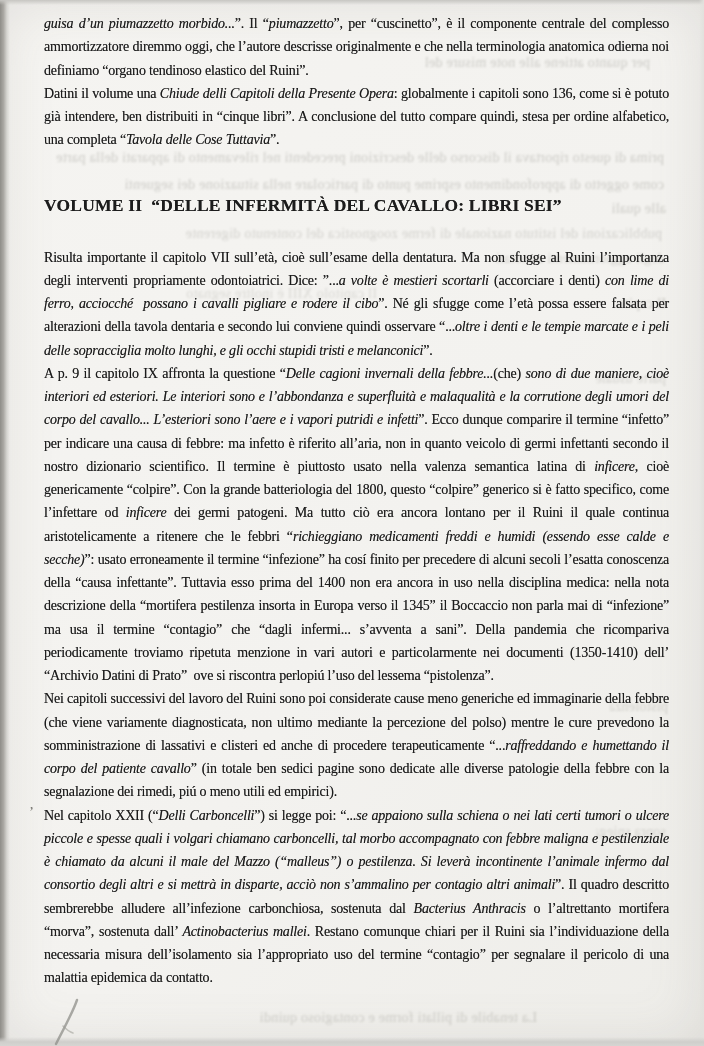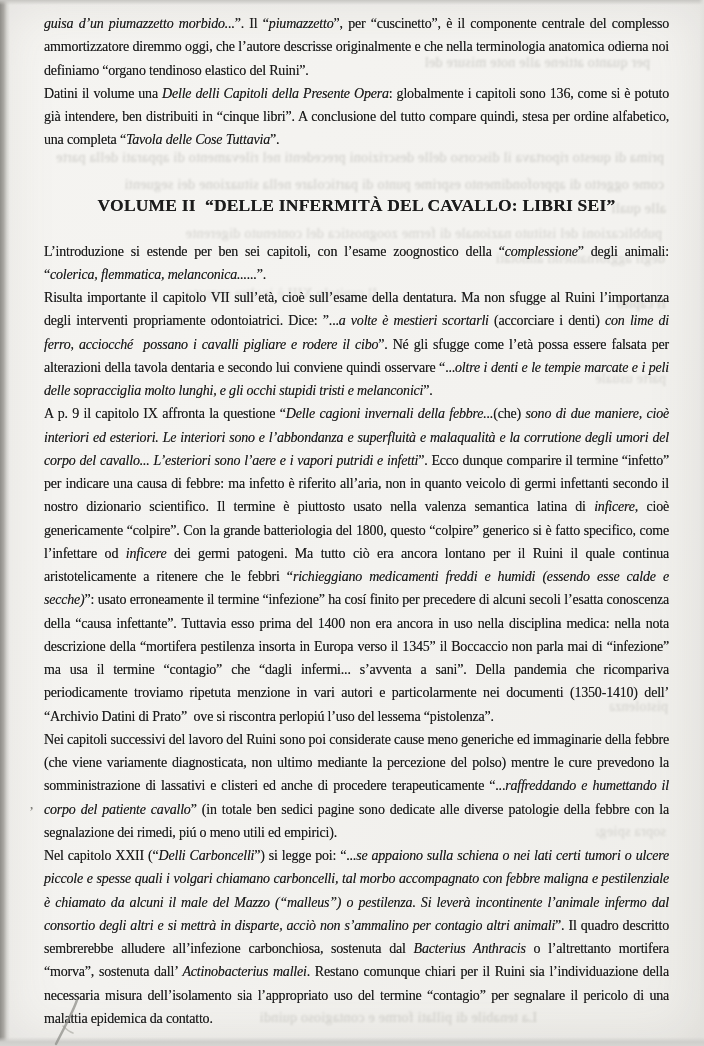--- a/index.html
+++ b/index.html
@@ -21,22 +21,22 @@
 
   .text-block{
     position:absolute;left:44px;top:0;width:625px;padding-top:12px;
     font-size:14px;line-height:23.25px;letter-spacing:-0.2px;
     text-align:justify;
     text-shadow:0 0 .5px rgba(25,25,25,.6);
   }
   .para{margin:0;}
   .it{font-style:italic;}
   .head{
-    margin:41px 0 23px 0;
-    text-align:center;font-weight:bold;font-size:17.5px;line-height:24px;
+    margin:41px 0 29px 0;
+    text-align:left;font-weight:bold;font-size:17.5px;line-height:24px;
     letter-spacing:.2px;text-shadow:0 0 .6px rgba(20,20,20,.7);
   }
 
   
   .bt{
     position:absolute;display:block;overflow:hidden;white-space:nowrap;
     font-size:14px;line-height:15px;color:#7b7a72;opacity:.33;
     transform:scaleX(-1);filter:blur(1.1px);letter-spacing:.3px;
     pointer-events:none;
   }
@@ -74,23 +74,22 @@
   <span class="bt bt5">degli aggiornamenti annotati</span>
   <span class="bt bt6">Il capito</span>
   <span class="bt bt7">parte usuale</span>
   <span class="bt bt8">pistolenza</span>
   <span class="bt bt9">sopra spiegato</span>
   <span class="bt bt10">La tenabile di pillati forme e contagioso quindi</span>
   <span class="bt bt11">Il capitolo XIII è inoltre segnato</span>
 
   <div class="text-block">
     <p class="para"><span class="it">guisa d’un piumazzetto morbido...</span><span>”. Il “</span><span class="it">piumazzetto</span><span>”, per “cuscinetto”, è il componente centrale del complesso ammortizzatore diremmo oggi, che l’autore descrisse originalmente e che nella terminologia anatomica odierna noi definiamo “organo tendinoso elastico del Ruini”.</span></p>
-    <p class="para"><span>Datini il volume una </span><span class="it">Delle delli Capitoli della Presente Opera</span><span>: globalmente i capitoli sono 136, come si è potuto già intendere, ben distribuiti in “cinque libri”. A conclusione del tutto compare quindi, stesa per ordine alfabetico, una completa “</span><span class="it">Tavola delle Cose Tuttavia</span><span>”.</span></p>
+    <p class="para"><span>Datini il volume una </span><span class="it">Chiude delli Capitoli della Presente Opera</span><span>: globalmente i capitoli sono 136, come si è potuto già intendere, ben distribuiti in “cinque libri”. A conclusione del tutto compare quindi, stesa per ordine alfabetico, una completa “</span><span class="it">Tavola delle Cose Tuttavia</span><span>”.</span></p>
     <h1 class="head">VOLUME II &nbsp;“DELLE INFERMITÀ DEL CAVALLO: LIBRI SEI”</h1>
-    <p class="para"><span>L’introduzione si estende per ben sei capitoli, con l’esame zoognostico della “</span><span class="it">complessione</span><span>” degli animali: “</span><span class="it">colerica, flemmatica, melanconica......</span><span>”.</span></p>
     <p class="para"><span>Risulta importante il capitolo VII sull’età, cioè sull’esame della dentatura. Ma non sfugge al Ruini l’importanza degli interventi propriamente odontoiatrici. Dice: ”...</span><span class="it">a volte è mestieri scortarli</span><span> (accorciare i denti) </span><span class="it">con lime di ferro, acciocché &nbsp;possano i cavalli pigliare e rodere il cibo</span><span>”. Né gli sfugge come l’età possa essere falsata per alterazioni della tavola dentaria e secondo lui conviene quindi osservare “...</span><span class="it">oltre i denti e le tempie marcate e i peli delle sopracciglia molto lunghi, e gli occhi stupidi tristi e melanconici</span><span>”.</span></p>
     <p class="para"><span>A p. 9 il capitolo IX affronta la questione “</span><span class="it">Delle cagioni invernali della febbre...</span><span>(che) </span><span class="it">sono di due maniere, cioè interiori ed esteriori. Le interiori sono e l’abbondanza e superfluità e malaqualità e la corrutione degli umori del corpo del cavallo... L’esteriori sono l’aere e i vapori putridi e infetti</span><span>”. Ecco dunque comparire il termine “infetto” per indicare una causa di febbre: ma infetto è riferito all’aria, non in quanto veicolo di germi infettanti secondo il nostro dizionario scientifico. Il termine è piuttosto usato nella valenza semantica latina di </span><span class="it">inficere</span><span>, cioè genericamente “colpire”. Con la grande batteriologia del 1800, questo “colpire” generico si è fatto specifico, come l’infettare od </span><span class="it">inficere</span><span> dei germi patogeni. Ma tutto ciò era ancora lontano per il Ruini il quale continua aristotelicamente a ritenere che le febbri “</span><span class="it">richieggiano medicamenti freddi e humidi (essendo esse calde e secche)</span><span>”: usato erroneamente il termine “infezione” ha cosí finito per precedere di alcuni secoli l’esatta conoscenza della “causa infettante”. Tuttavia esso prima del 1400 non era ancora in uso nella disciplina medica: nella nota descrizione della “mortifera pestilenza insorta in Europa verso il 1345” il Boccaccio non parla mai di “infezione” ma usa il termine “contagio” che “dagli infermi... s’avventa a sani”. Della pandemia che ricompariva periodicamente troviamo ripetuta menzione in vari autori e particolarmente nei documenti (1350-1410) dell’ “Archivio Datini di Prato” &nbsp;ove si riscontra perlopiú l’uso del lessema “pistolenza”.</span></p>
     <p class="para"><span>Nei capitoli successivi del lavoro del Ruini sono poi considerate cause meno generiche ed immaginarie della febbre (che viene variamente diagnosticata, non ultimo mediante la percezione del polso) mentre le cure prevedono la somministrazione di lassativi e clisteri ed anche di procedere terapeuticamente “...</span><span class="it">raffreddando e humettando il corpo del patiente cavallo</span><span>” (in totale ben sedici pagine sono dedicate alle diverse patologie della febbre con la segnalazione dei rimedi, piú o meno utili ed empirici).</span></p>
     <p class="para"><span>Nel capitolo XXII (“</span><span class="it">Delli Carboncelli</span><span>”) si legge poi: “...</span><span class="it">se appaiono sulla schiena o nei lati certi tumori o ulcere piccole e spesse quali i volgari chiamano carboncelli, tal morbo accompagnato con febbre maligna e pestilenziale è chiamato da alcuni il male del Mazzo (“malleus”) o pestilenza. Si leverà incontinente l’animale infermo dal consortio degli altri e si mettrà in disparte, acciò non s’ammalino per contagio altri animali</span><span>”. Il quadro descritto sembrerebbe alludere all’infezione carbonchiosa, sostenuta dal </span><span class="it">Bacterius Anthracis</span><span> o l’altrettanto mortifera “morva”, sostenuta dall’ </span><span class="it">Actinobacterius mallei</span><span>. Restano comunque chiari per il Ruini sia l’individuazione della necessaria misura dell’isolamento sia l’appropriato uso del termine “contagio” per segnalare il pericolo di una malattia epidemica da contatto.</span></p>
   </div>
 
   <span class="stray">’</span>
 
   <svg class="pencil" width="46" height="52" viewBox="0 0 46 52">
     <path d="M31 4 C27 16 18 32 10 48" stroke="#8f8f8a" stroke-width="2.4" fill="none" opacity="0.75" stroke-linecap="round"></path>

